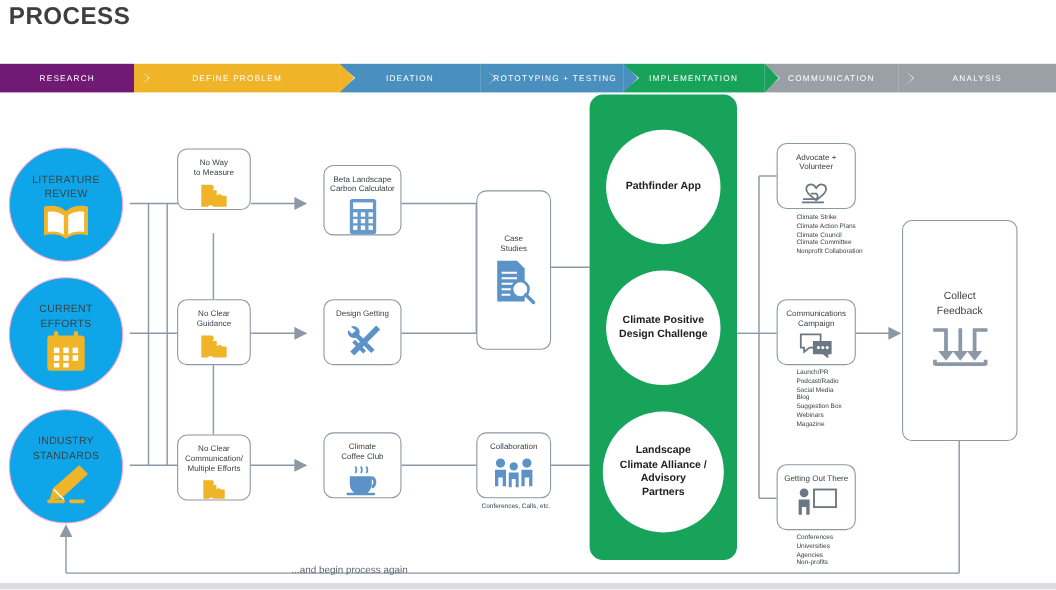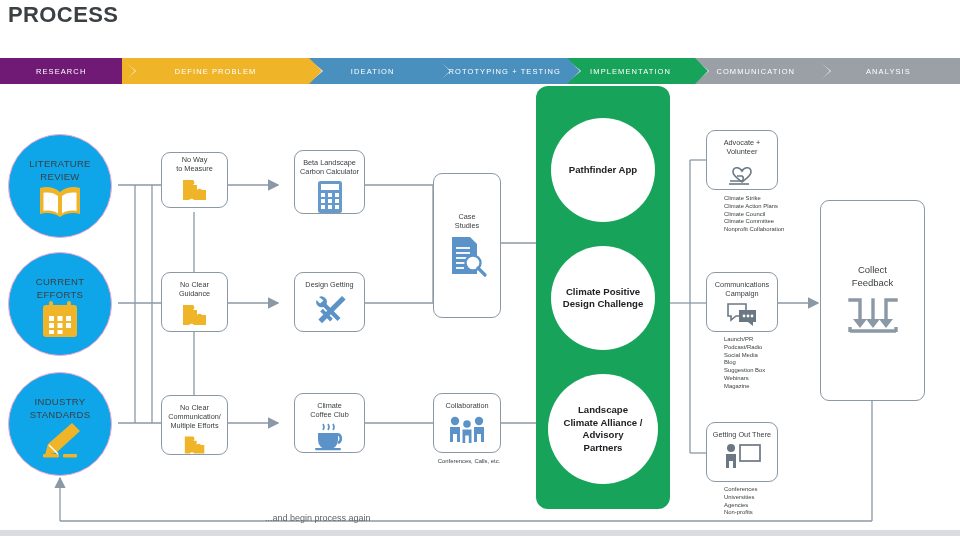--- a/index.html
+++ b/index.html
@@ -203,21 +203,21 @@
         <g fill="#f0b429">
           <path d="M36,2 L44,10 L20,32 L9,34 L12,23 Z"></path>
           <rect x="7" y="33" width="16" height="3.4" rx="1.2"></rect>
           <rect x="27" y="33" width="14" height="3.4" rx="1.2"></rect>
         </g>
         <path d="M13,24 L22,33" stroke="#ffffff" stroke-width="1.4"></path>
       </svg>
     </div>
   </div>
 
-  <div class="node" style="left:161px;top:152px;width:67px;height:56px;justify-content:flex-end;">
+  <div class="node" style="left:161px;top:135px;width:67px;height:56px;">
     <div class="lbl">No Way<br>to Measure</div>
     <div class="ic">
       <svg width="30" height="26" viewBox="0 0 30 26">
           <path d="M3,3 h10 a3,3 0 0 1 0,5 h4 v5 a3,3 0 0 1 5,0 h4 v10 h-12 a3,3 0 0 0 -5,0 h-6 z" fill="#f0b429"></path>
         </svg>
     </div>
   </div>
 
   <div class="node" style="left:161px;top:272px;width:67px;height:60px;">
     <div class="lbl">No Clear<br>Guidance</div>

